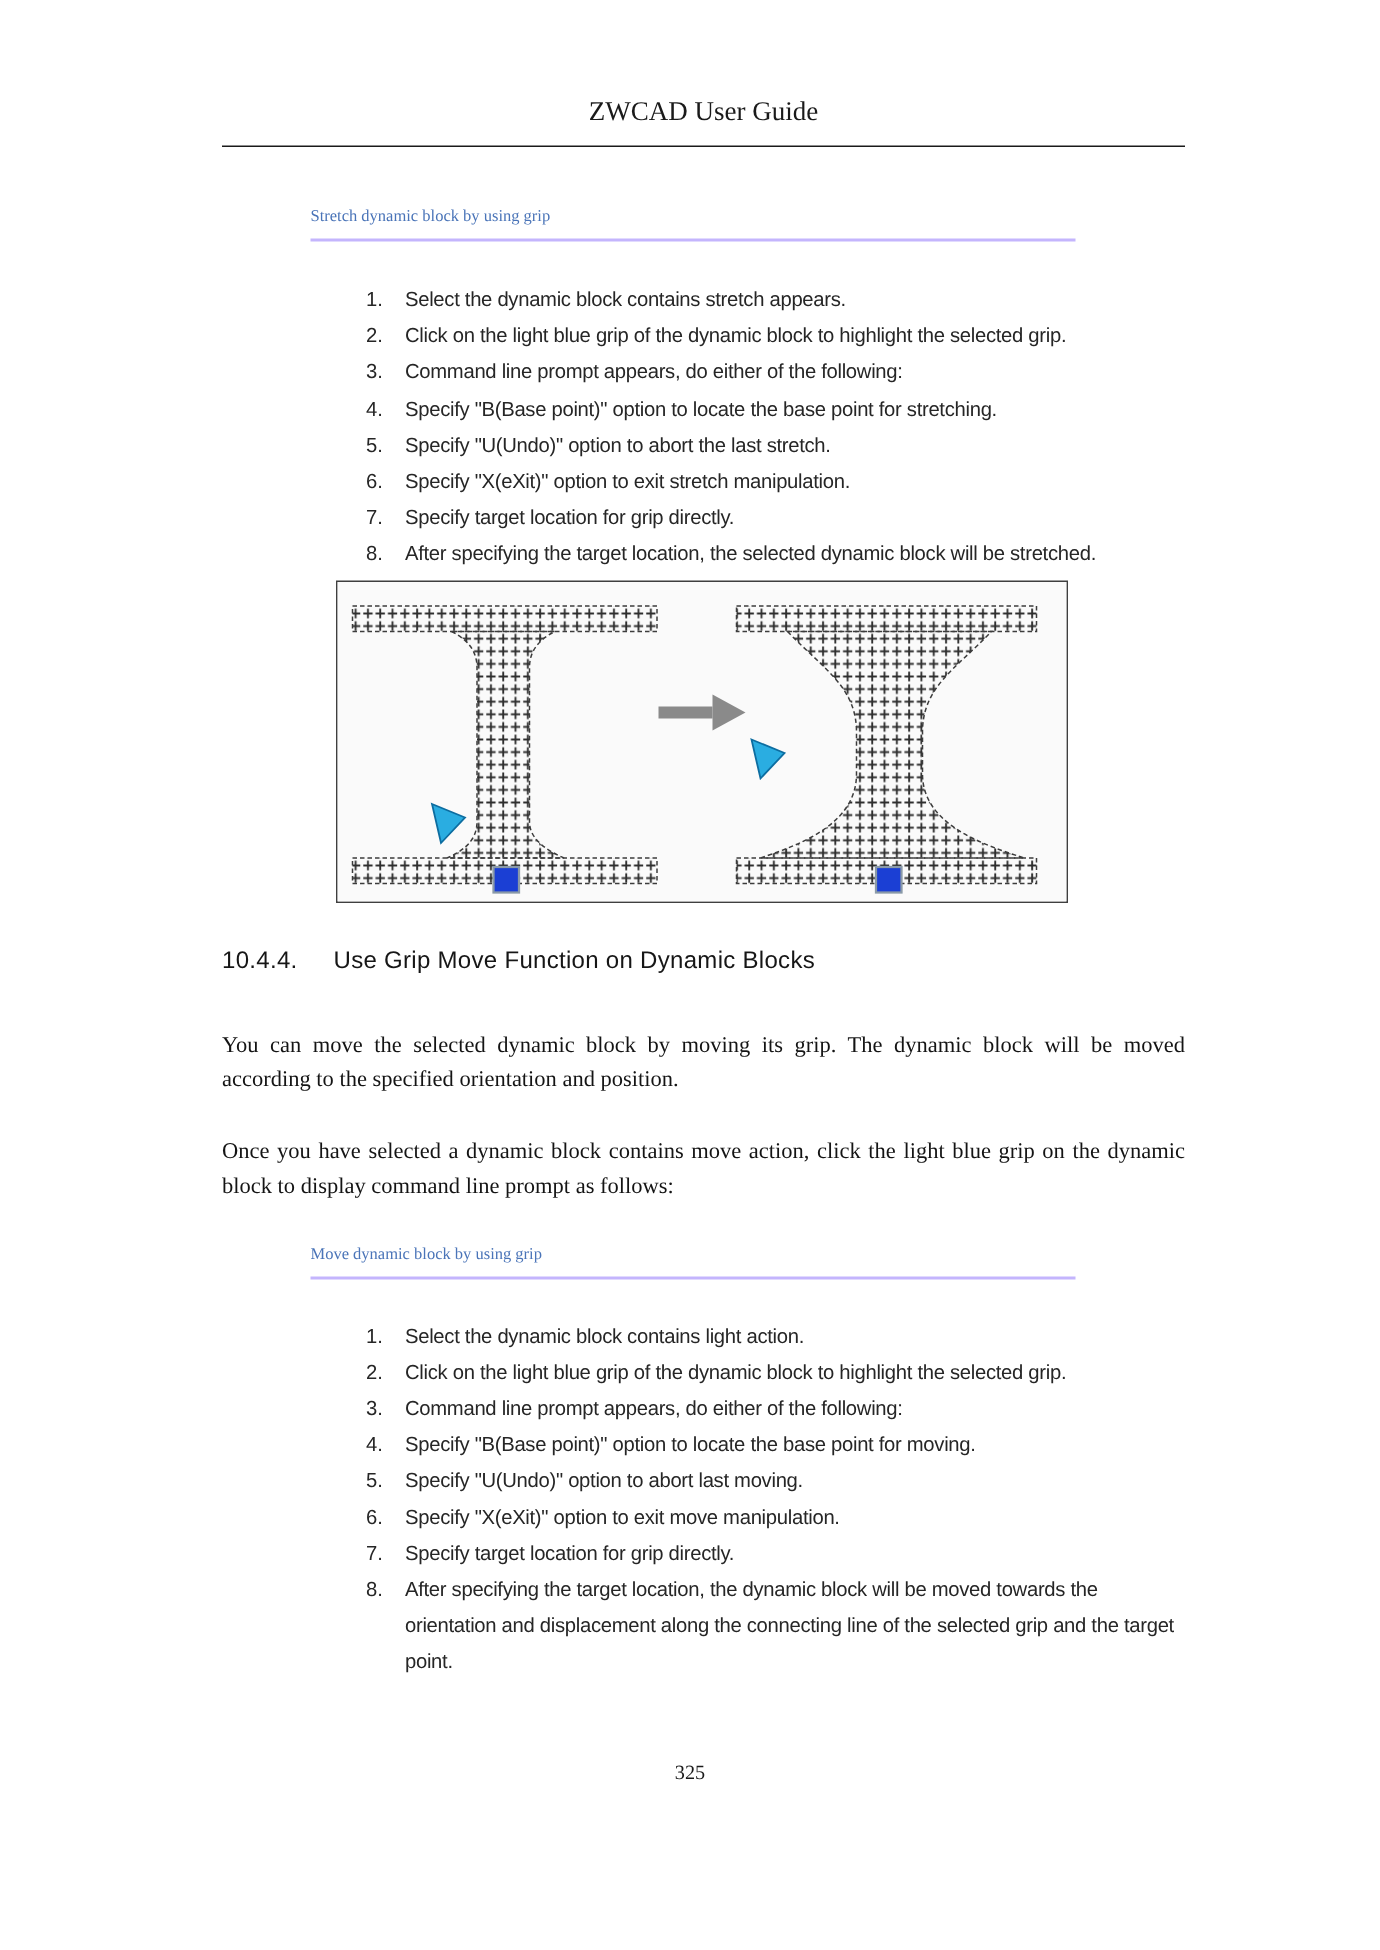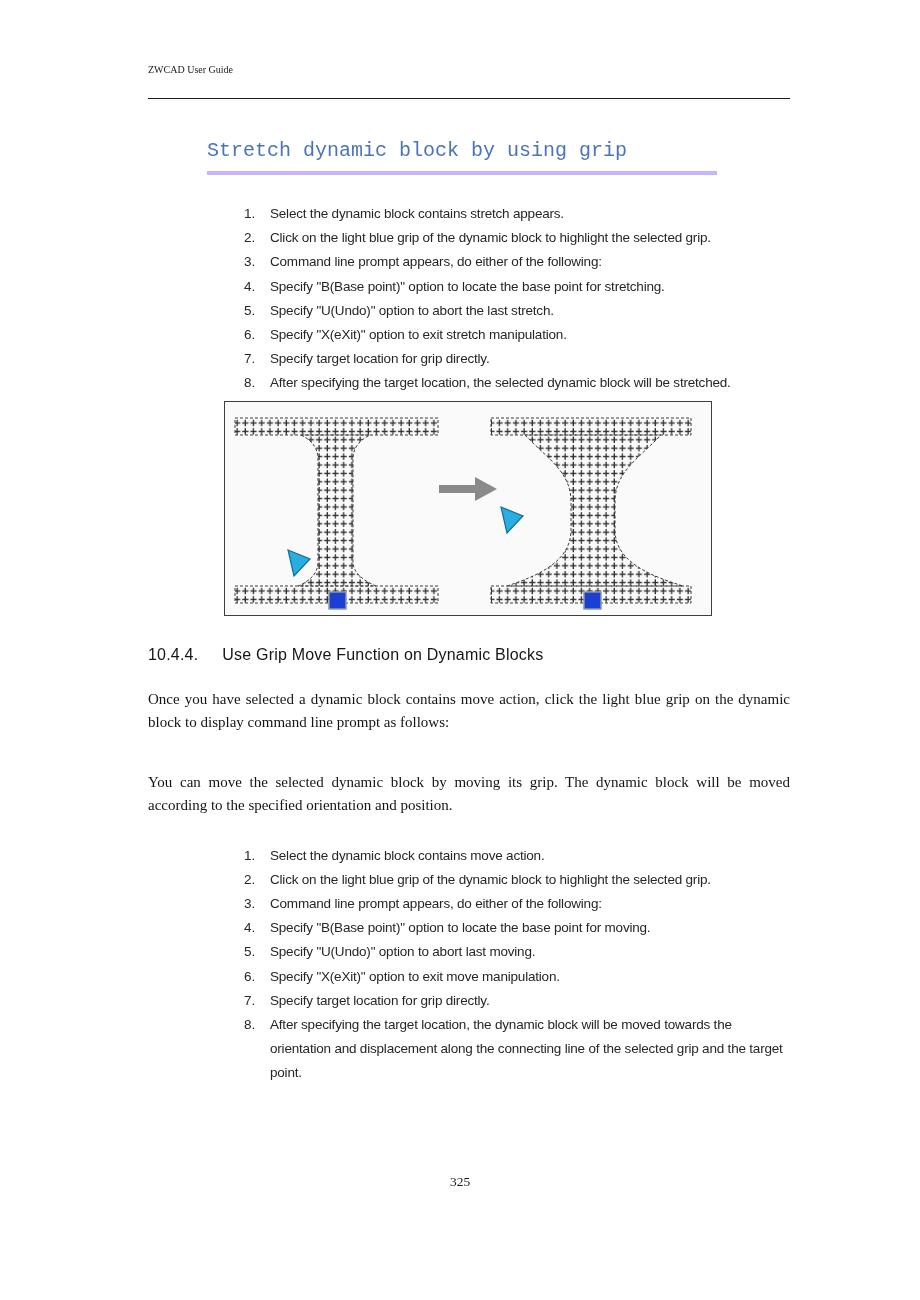--- a/index.html
+++ b/index.html
@@ -5,33 +5,33 @@
   html,body { margin:0; padding:0; }
   body {
     width:920px; height:1300px; background:#ffffff;
     font-family:"Liberation Sans", sans-serif;
     position:relative; overflow:hidden;
   }
   .page { position:absolute; inset:0; background:#ffffff; }
 
   .header {
     margin:64px 130px 0 148px;
-    text-align:left;
+    text-align:center;
     font-family:"Liberation Serif", serif;
-    font-size:10px; color:#1a1a1a;
-    padding-bottom:23px;
+    font-size:18px; color:#1a1a1a;
+    padding-bottom:12px;
     border-bottom:1.5px solid #1a1a1a;
   }
 
   .subhead {
     margin-left:207px; width:510px; box-sizing:border-box;
-    font-family:Liberation Mono, monospace;
-    font-size:20px; color:#4a74b8;
+    font-family:Liberation Serif, serif;
+    font-size:11px; color:#4a74b8;
     padding-bottom:9px;
-    border-bottom:4px solid #c4b5fd;
+    border-bottom:2px solid #c4b5fd;
   }
   .sh1 { margin-top:40px; }
   .sh2 { margin-top:26px; }
 
   .steps { margin-left:244px; width:548px; color:#262626; font-size:13.5px; }
   .steps1 { margin-top:27px; }
   .steps2 { margin-top:26px; }
   .step { display:flex; line-height:24.2px; }
   .step .num { flex:0 0 26px; width:26px; }
   .step .txt { flex:1; letter-spacing:-0.2px; }
@@ -153,29 +153,32 @@
 
       <rect x="104" y="190" width="17" height="17" fill="#1b3fd4" stroke="#8a9aa8" stroke-width="1.5"></rect>
       <rect x="359" y="190" width="17" height="17" fill="#1b3fd4" stroke="#8a9aa8" stroke-width="1.5"></rect>
     </svg>
   </div>
 
   <h2 class="section">
     <span class="secnum">10.4.4.</span><span>Use Grip Move Function on Dynamic Blocks</span>
   </h2>
 
+  <p class="para p1">You can move the selected dynamic block by moving its grip. The dynamic block will be moved according to the specified orientation and position.</p>
   <p class="para p2">Once you have selected a dynamic block contains move action, click the light blue grip on the dynamic block to display command line prompt as follows:</p>
-  <p class="para p1">You can move the selected dynamic block by moving its grip. The dynamic block will be moved according to the specified orientation and position.</p>
-
-
+
+
+  <div class="subhead sh2">
+    <span>Move dynamic block by using grip</span>
+  </div>
 
   <div class="steps steps2">
     <div class="step">
         <span class="num">1.</span>
-        <span class="txt">Select the dynamic block contains move action.</span>
+        <span class="txt">Select the dynamic block contains light action.</span>
       </div>
     <div class="step">
         <span class="num">2.</span>
         <span class="txt">Click on the light blue grip of the dynamic block to highlight the selected grip.</span>
       </div>
     <div class="step">
         <span class="num">3.</span>
         <span class="txt">Command line prompt appears, do either of the following:</span>
       </div>
     <div class="step">

